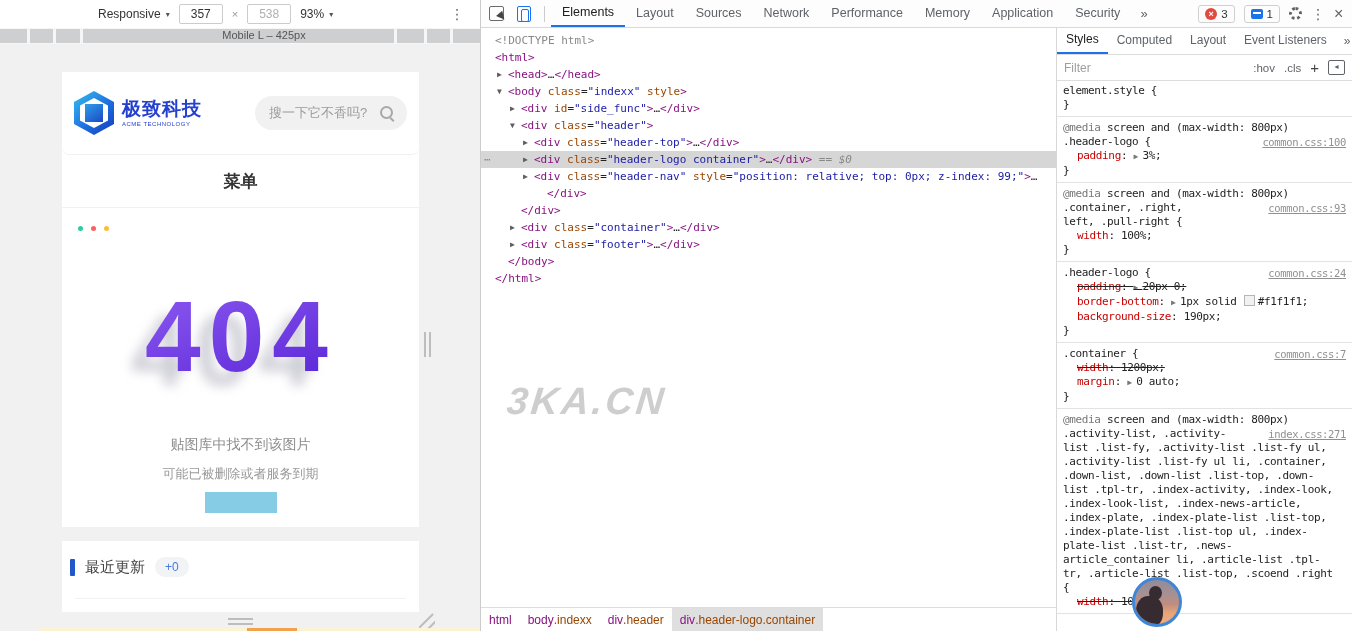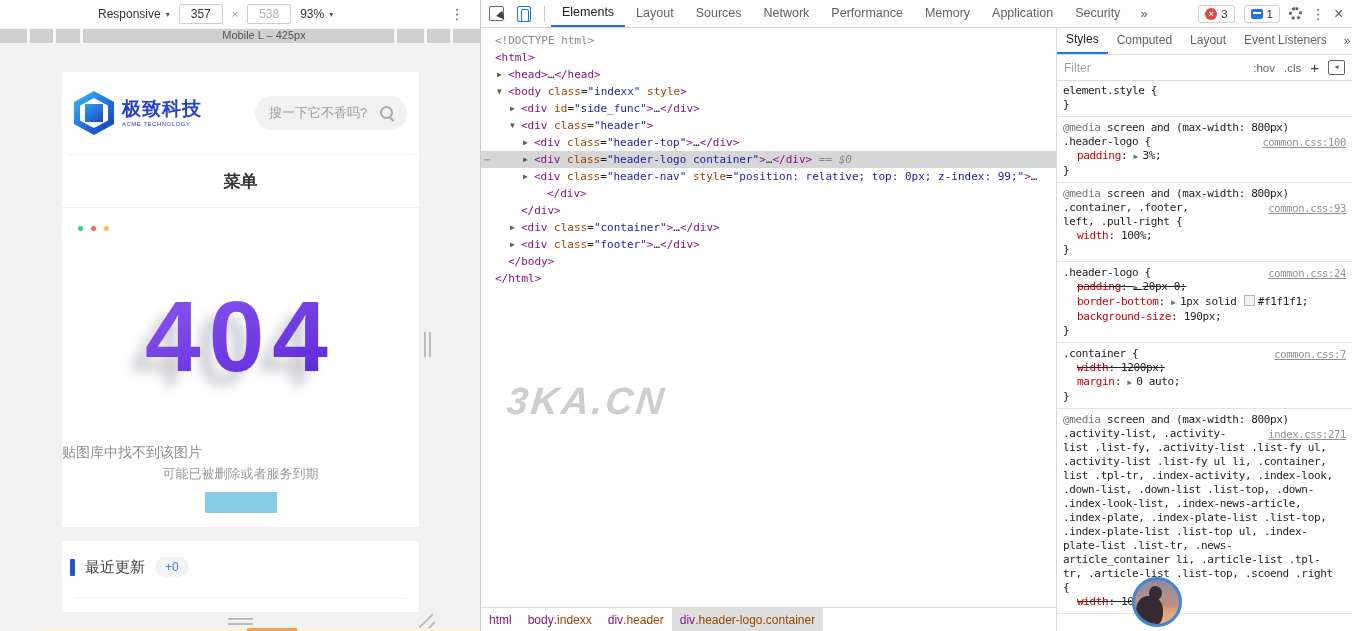--- a/index.html
+++ b/index.html
@@ -40,21 +40,21 @@
 
   .menu-row{height:52px;border-bottom:1px solid #f1f1f1;display:flex;align-items:center;justify-content:center;font-size:17px;font-weight:bold;color:#333;}
 
   .content404{position:relative;height:319px;}
   .dots{position:absolute;left:16px;top:18px;display:flex;gap:8px;}
   .dots i{width:5px;height:5px;border-radius:50%;}
   .d1{background:#2ecc9a}.d2{background:#fc605c}.d3{background:#fdbc40}
   .big404{position:absolute;left:0;right:0;top:78px;text-align:center;font-size:100px;font-weight:bold;letter-spacing:8px;line-height:1;
     background:linear-gradient(160deg,#8f5bf2 10%,#5a27d8 85%);-webkit-background-clip:text;background-clip:text;color:transparent;
     filter:drop-shadow(-14px 14px 6px rgba(125,125,150,.38));}
-  .msg1{position:absolute;left:0;right:0;top:228px;text-align:left;font-size:14px;color:#8c8c8c;margin-top:8px;}
+  .msg1{position:absolute;left:0;right:0;top:228px;text-align:center;font-size:14px;color:#8c8c8c;}
   .msg2{position:absolute;left:0;right:0;top:257px;text-align:center;font-size:13px;color:#9a9a9a;}
   .blue-btn{position:absolute;left:143px;top:284px;width:72px;height:21px;background:#85cce4;}
 
   .section-gap{height:14px;background:#f1f1f1;}
   .recent-card{position:relative;height:71px;background:#fff;}
   .recent-head{display:flex;align-items:center;gap:10px;padding:16px 0 0 8px;}
   .recent-bar{width:5px;height:17px;background:#2257cc;border-radius:1px;}
   .recent-title{font-size:15px;color:#444;}
   .recent-badge{background:#f2f3f5;border-radius:11px;padding:3px 10px;font-size:12px;color:#4579e2;}
   .recent-divider{position:absolute;left:13px;right:13px;bottom:13px;height:1px;background:#f2f2f2;}
@@ -306,21 +306,21 @@
             <div class="css-line">}</div>
           </div>
           <div class="css-sec">
             <div class="css-line css-media"><span class="md-kw">@media</span><span> screen and (max-width: 800px)</span></div>
             <div class="css-line css-selector"><span class="css-link">common.css:100</span><span>.header-logo {</span></div>
             <div class="css-line css-prop"><span><span class="p-name">padding</span><span>: </span><span class="p-arrow">▶ </span><span>3%;</span></span></div>
             <div class="css-line">}</div>
           </div>
           <div class="css-sec">
             <div class="css-line css-media"><span class="md-kw">@media</span><span> screen and (max-width: 800px)</span></div>
-            <div class="css-line css-selector"><span class="css-link">common.css:93</span><span>.container, .footer,</span></div>
+            <div class="css-line css-selector"><span class="css-link">common.css:93</span><span>.container, .right,</span></div>
             <div class="css-line css-selector"><span>left, .pull-right {</span></div>
             <div class="css-line css-prop"><span><span class="p-name">width</span><span>: </span><span>100%;</span></span></div>
             <div class="css-line">}</div>
           </div>
           <div class="css-sec">
             <div class="css-line css-selector"><span class="css-link">common.css:24</span><span>.header-logo {</span></div>
             <div class="css-line css-prop"><span class="struck"><span class="p-name">padding</span><span>: </span><span class="p-arrow">▶ </span><span>20px 0;</span></span></div>
             <div class="css-line css-prop"><span><span class="p-name">border-bottom</span><span>: </span><span class="p-arrow">▶ </span><span>1px solid </span><span class="swatch" style="background: rgb(241, 241, 241);"></span><span>#f1f1f1;</span></span></div>
             <div class="css-line css-prop"><span><span class="p-name">background-size</span><span>: </span><span>190px;</span></span></div>
             <div class="css-line">}</div>
@@ -329,22 +329,22 @@
             <div class="css-line css-selector"><span class="css-link">common.css:7</span><span>.container {</span></div>
             <div class="css-line css-prop"><span class="struck"><span class="p-name">width</span><span>: </span><span>1200px;</span></span></div>
             <div class="css-line css-prop"><span><span class="p-name">margin</span><span>: </span><span class="p-arrow">▶ </span><span>0 auto;</span></span></div>
             <div class="css-line">}</div>
           </div>
           <div class="css-sec">
             <div class="css-line css-media"><span class="md-kw">@media</span><span> screen and (max-width: 800px)</span></div>
             <div class="css-line css-selector"><span class="css-link">index.css:271</span><span>.activity-list, .activity-</span></div>
             <div class="css-line css-selector"><span>list .list-fy, .activity-list .list-fy ul,</span></div>
             <div class="css-line css-selector"><span>.activity-list .list-fy ul li, .container,</span></div>
+            <div class="css-line css-selector"><span>.down-list, .down-list .list-top, .down-</span></div>
             <div class="css-line css-selector"><span>list .tpl-tr, .index-activity, .index-look,</span></div>
-            <div class="css-line css-selector"><span>.down-list, .down-list .list-top, .down-</span></div>
             <div class="css-line css-selector"><span>.index-look-list, .index-news-article,</span></div>
             <div class="css-line css-selector"><span>.index-plate, .index-plate-list .list-top,</span></div>
             <div class="css-line css-selector"><span>.index-plate-list .list-top ul, .index-</span></div>
             <div class="css-line css-selector"><span>plate-list .list-tr, .news-</span></div>
             <div class="css-line css-selector"><span>article_container li, .article-list .tpl-</span></div>
             <div class="css-line css-selector"><span>tr, .article-list .list-top, .scoend .right</span></div>
             <div class="css-line css-selector"><span>{</span></div>
             <div class="css-line css-prop"><span class="struck"><span class="p-name">width</span><span>: </span><span>10</span></span></div>
           </div>
         </div>

